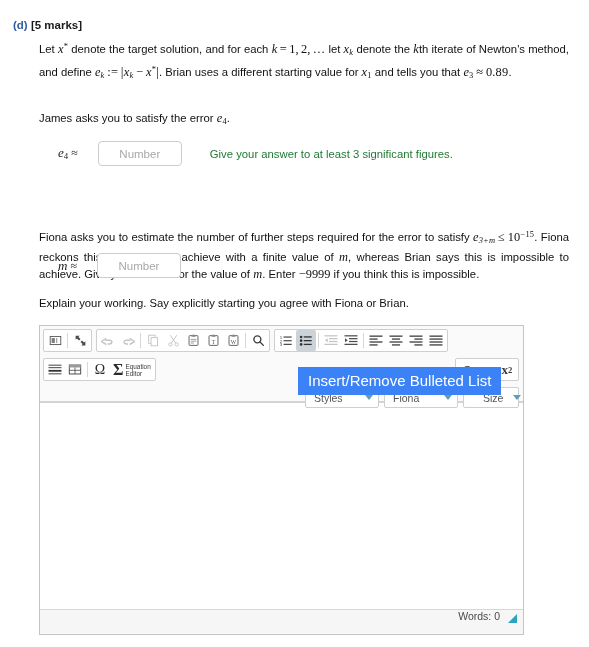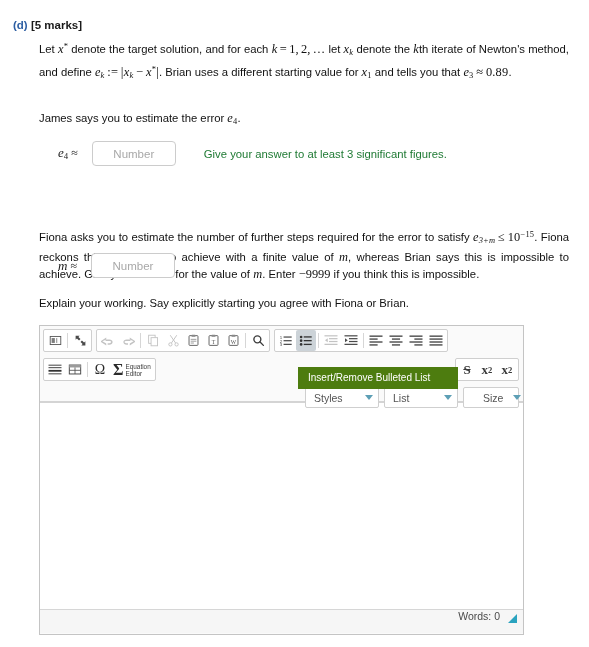--- a/index.html
+++ b/index.html
@@ -34,21 +34,21 @@
   
   .m { font-family: "Liberation Serif", serif; font-style: italic; font-size: 12.4px; letter-spacing: .2px; }
   .mr { font-family: "Liberation Serif", serif; font-style: normal; font-size: 12.4px; }
   .sub { font-size: .68em; vertical-align: -.28em; font-style: italic; font-family: "Liberation Serif", serif; }
   .subr { font-size: .68em; vertical-align: -.28em; font-style: normal; font-family: "Liberation Serif", serif; }
   .sup { font-size: .68em; vertical-align: .46em; font-style: normal; font-family: "Liberation Serif", serif; }
   .bar { font-family: "Liberation Serif", serif; font-style: normal; font-size: 13.5px; }
 
   
   .ansrow { position: absolute; display: flex; align-items: center; }
-  .anslabel { font-family: "Liberation Serif", serif; font-size: 13px; font-style: italic; margin-right: 14px; white-space: nowrap; }
+  .anslabel { font-family: "Liberation Serif", serif; font-size: 13px; font-style: italic; margin-right: 20px; white-space: nowrap; }
   .anslabel .apx { font-style: normal; font-size: 12px; margin-left: 3px; }
   input.numbox {
     width: 84px; height: 25px;
     border: 1px solid #ccc;
     border-radius: 4px;
     padding: 2px 8px;
     font-family: "Liberation Sans", sans-serif;
     font-size: 11.5px;
     color: #333;
     background: #fff;
@@ -114,23 +114,23 @@
     justify-content: space-between; padding: 0 5px 0 8px;
     color: #4b4b4b; font-size: 10.5px;
   }
   .combo .cv { opacity: .95; }
   .caret { width: 0; height: 0; border-left: 4px solid transparent; border-right: 4px solid transparent; border-top: 5px solid #5d9fb5; margin-left: 10px; }
 
   
   .tooltip {
     position: absolute;
     left: 258px; top: 41px;
-    background: #4d7c0f; color: #ffffff;
-    font-size: 10px; font-family: "Liberation Sans", sans-serif;
-    padding: 5px 28px 6px 10px;
+    background: #3b82f6; color: #ffffff;
+    font-size: 15px; font-family: "Liberation Sans", sans-serif;
+    padding: 5px 10px 6px 10px;
     white-space: nowrap;
     z-index: 30;
   }
 
   .ed-body { background: #ffffff; height: 207px; border-top: 1px solid #d4d4d4; }
   .ed-status {
     height: 24px; background: #f6f6f6; border-top: 1px solid #d6d6d6;
     display: flex; align-items: flex-start; justify-content: flex-end;
     padding-right: 6px; font-size: 10.5px; color: #4a4a4a; position: relative;
   }
@@ -147,21 +147,21 @@
   <div class="qhead">
     <span class="part">(d)</span>
     <span class="marks">[5 marks]</span>
   </div>
 
   <div class="para" style="top:38px;">
     <span>Let </span><span class="m">x<span class="sup">*</span></span><span> denote the target solution, and for each </span><span class="mr"><span class="m">k</span> = 1, 2, …</span><span> let </span><span class="m">x<span class="sub">k</span></span><span> denote the </span><span class="m">k</span><span>th iterate of Newton's method, and define </span><span class="m">e<span class="sub">k</span> <span class="mr">:=</span> <span class="bar">|</span>x<span class="sub">k</span> <span class="mr">−</span> x<span class="sup">*</span><span class="bar">|</span></span><span>. Brian uses a different starting value for </span><span class="m">x<span class="subr">1</span></span><span> and tells you that </span><span class="m">e<span class="subr">3</span> <span class="mr">≈ 0.89</span></span><span>.</span>
   </div>
 
   <div class="para nojust" style="top:110px;">
-    <span>James says you to estimate the error </span><span class="m">e<span class="subr">4</span></span><span>.</span>
+    <span>James asks you to satisfy the error </span><span class="m">e<span class="subr">4</span></span><span>.</span>
   </div>
 
   <div class="ansrow" style="left:58px; top:141px;">
     <span class="anslabel">
       <span>e</span><span class="subr">4</span><span class="apx">≈</span>
     </span>
     <input class="numbox" type="text" placeholder="Number" style="">
     <span class="hint">Give your answer to at least 3 significant figures.</span>
   </div>
 
@@ -382,21 +382,21 @@
           </div>
         </div>
       </div>
 
       <div class="comborow" style="justify-content:flex-end; padding-right:2px;">
         <div class="combo" style="width:74px;">
           <span class="cv">Styles</span>
           <span class="caret"></span>
         </div>
         <div class="combo" style="width:74px;">
-          <span class="cv">List</span>
+          <span class="cv">Fiona</span>
           <span class="caret"></span>
         </div>
         <div class="combo" style="width:56px;padding-left:19px;">
           <span class="cv">Size</span>
           <span class="caret"></span>
         </div>
       </div>
 
       <div class="tooltip">Insert/Remove Bulleted List</div>
     </div>

